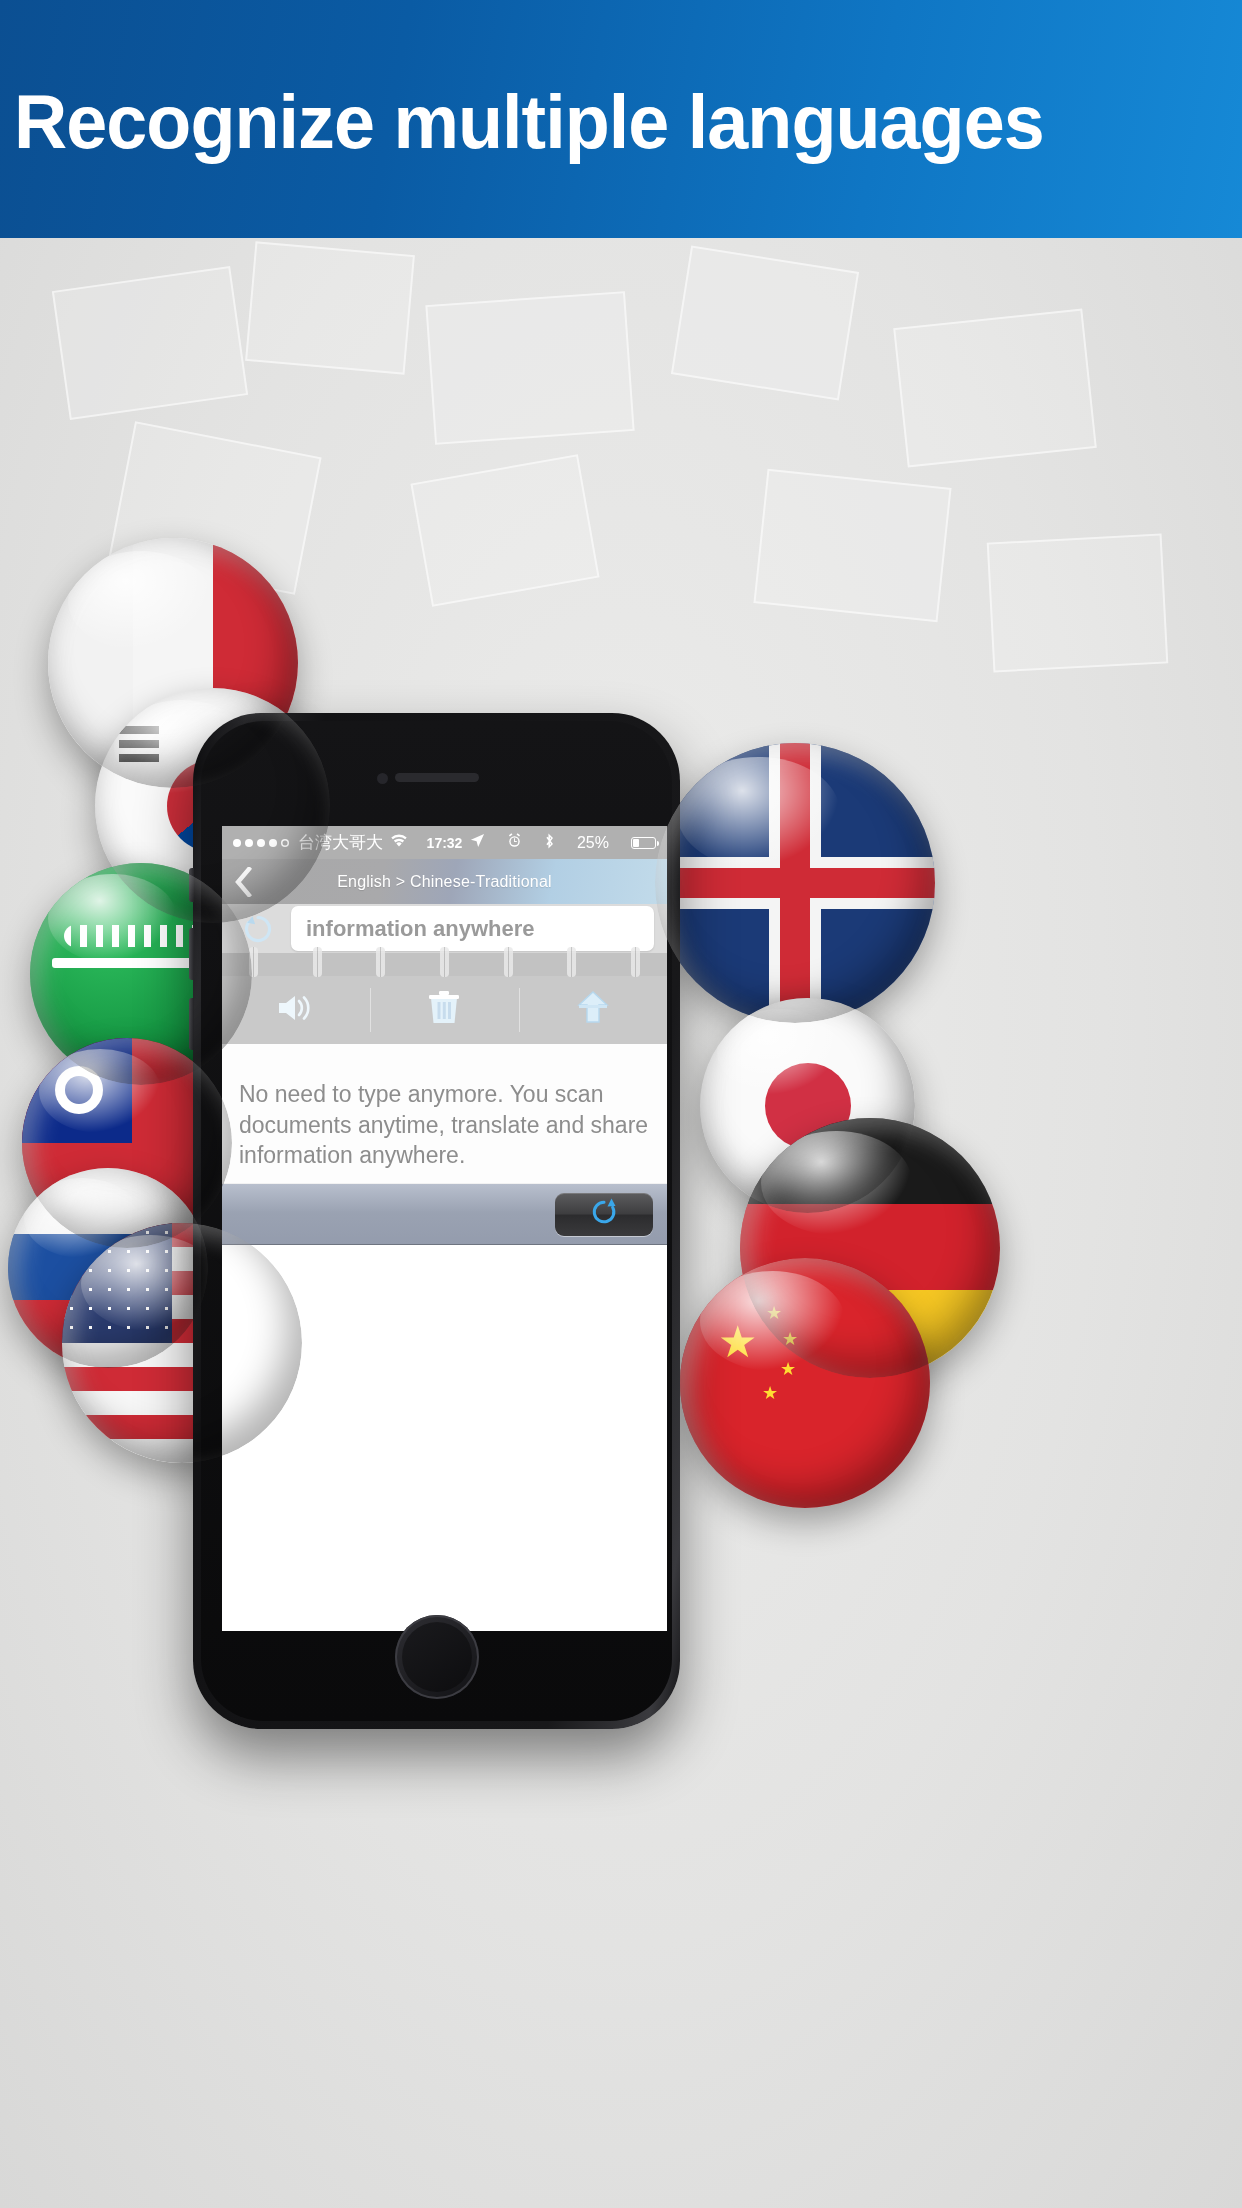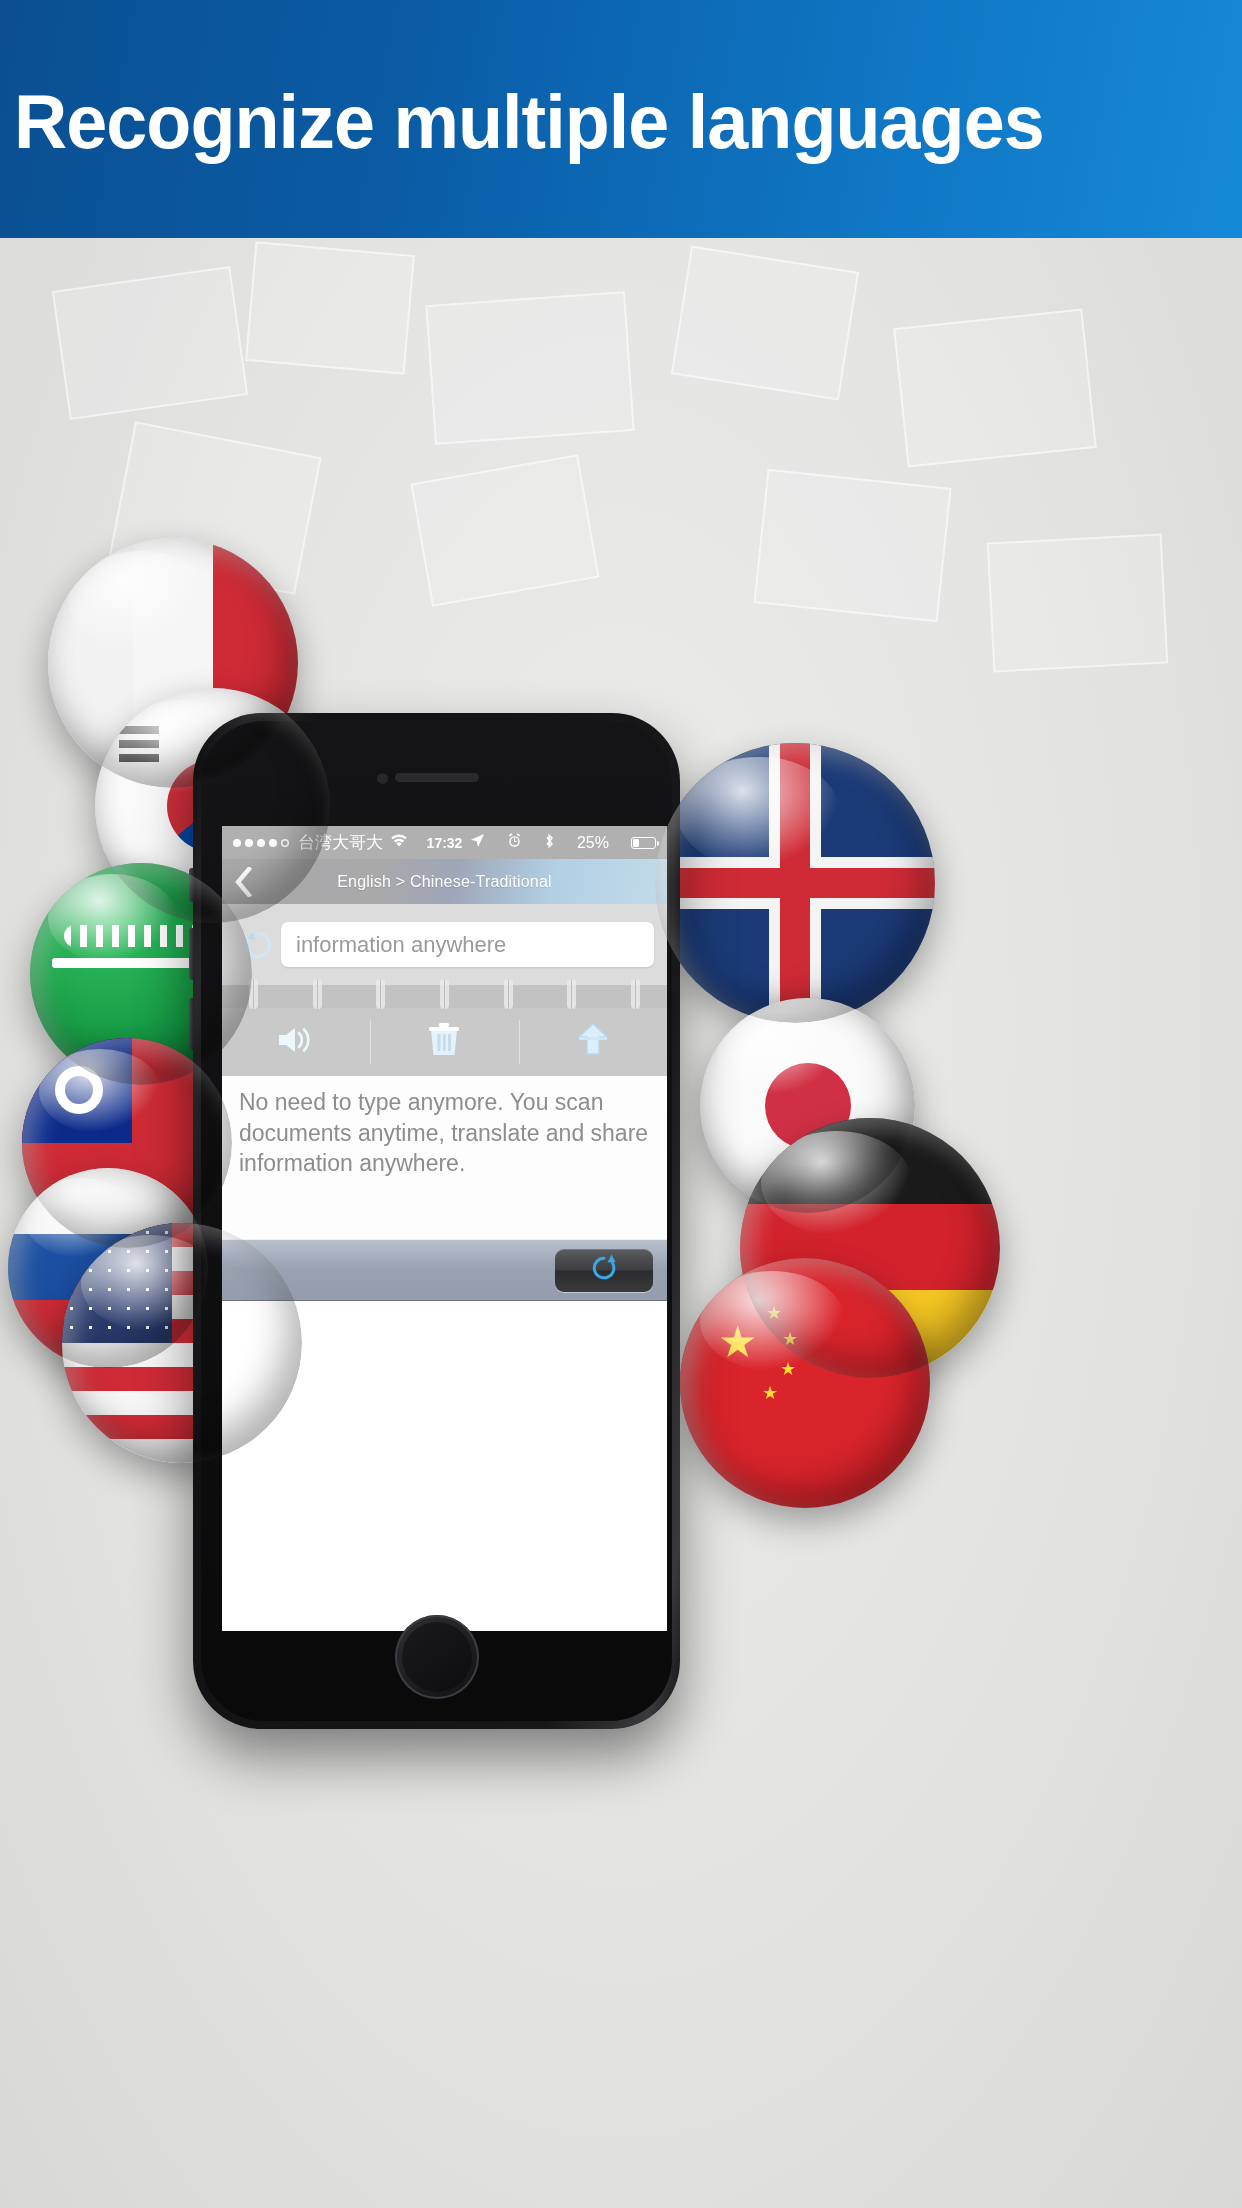--- a/index.html
+++ b/index.html
@@ -136,22 +136,22 @@
     width:42px; height:45px; display:flex; align-items:center; justify-content:center;
   }
   #navtitle {
     position:absolute; left:0; right:0; text-align:center;
     color:#ffffff; font-size:16px; letter-spacing:.2px;
     text-shadow:0 1px 1px rgba(0,0,0,.12);
   }
 
   
   #searchrow {
-    height:81px; background:#dcdcdc; display:flex; align-items:center;
-    padding:0 13px; 
+    height:49px; background:#dcdcdc; display:flex; align-items:center;
+    padding:0 13px; gap:10px;font-weight:bold;
   }
   #undo-btn { width:46px; height:46px; display:flex; align-items:center; justify-content:center; }
   #search-field {
     flex:1; height:45px; background:#fff; border-radius:7px;
     display:flex; align-items:center; padding:0 15px;
     box-shadow:0 1px 2px rgba(0,0,0,.12);
   }
   #search-value { color:#9a9a9a; font-size:22px; }
 
   
@@ -174,21 +174,21 @@
     flex:1; height:100%; display:flex; align-items:center; justify-content:center;
     position:relative;
   }
   .action-cell + .action-cell::before {
     content:""; position:absolute; left:0; top:12px; bottom:12px; width:1px;
     background:rgba(255,255,255,.45);
   }
 
   
   #textbody {
-    background:#fdfdfd; padding:11px 17px 12px 17px; height:163px;
+    background:#fdfdfd; padding:35px 17px 12px 17px; height:139px;
   }
   #bodytext {
     color:#8d8d8d; font-size:23px; line-height:1.33;
   }
 
   
   #pickerbar {
     height:62px;
     background:linear-gradient(180deg,#b8bfcd 0%,#9aa2b2 48%,#949cad 100%);
     border-top:1px solid #f2f2f2;

